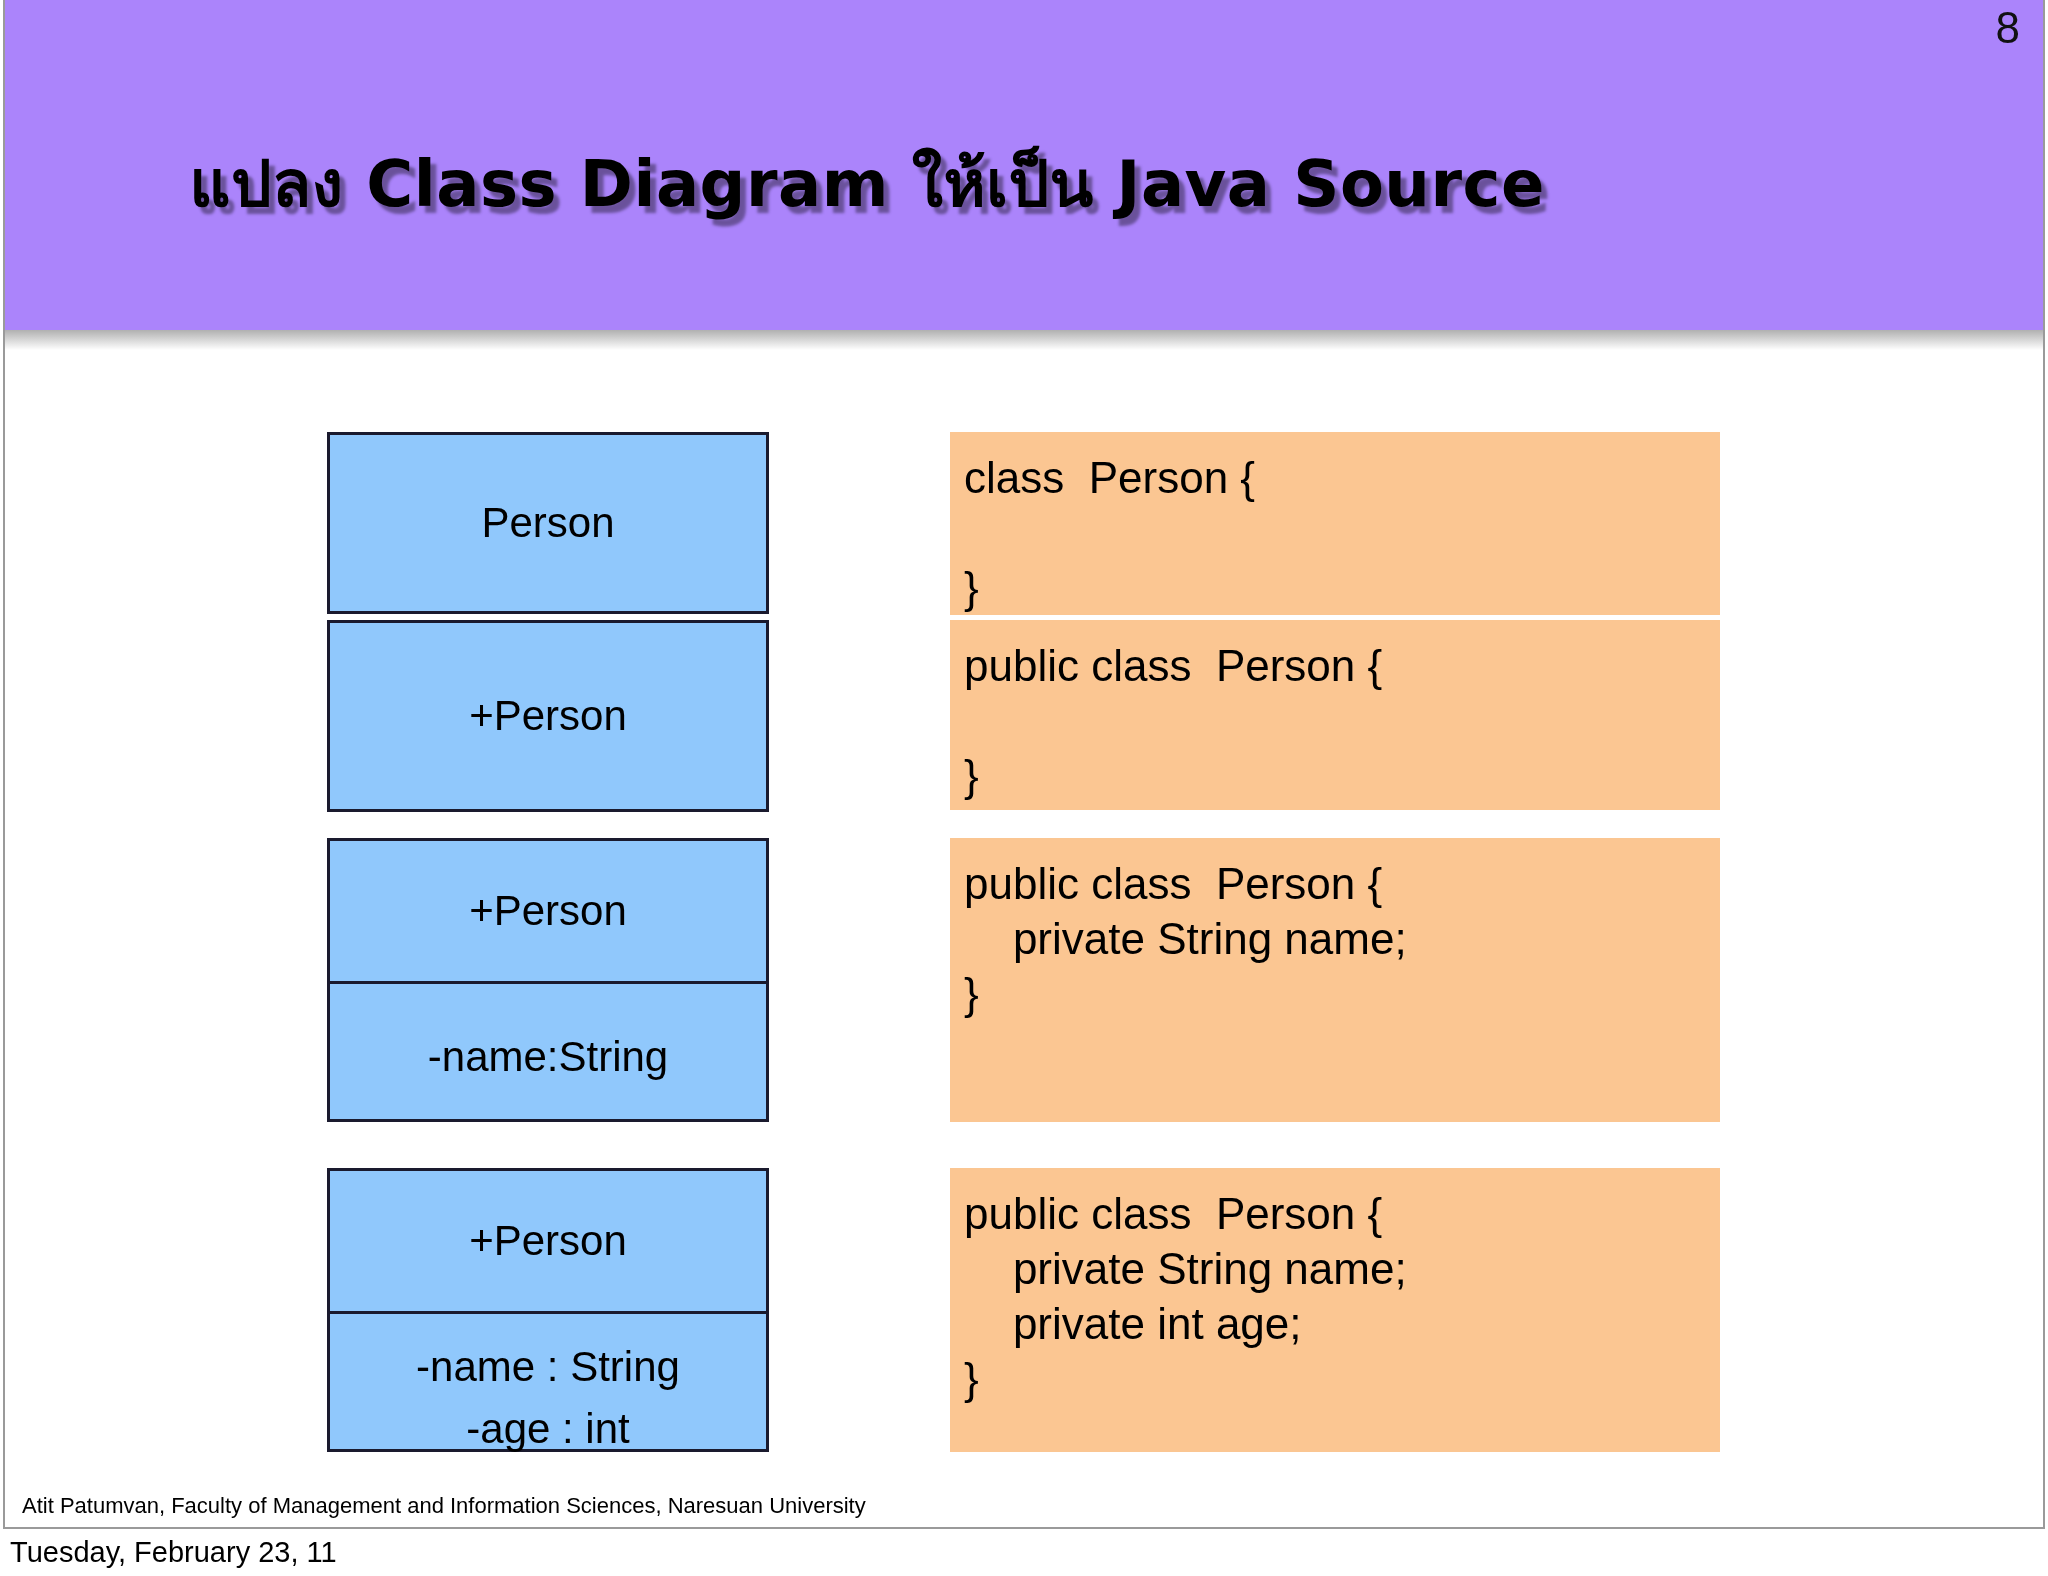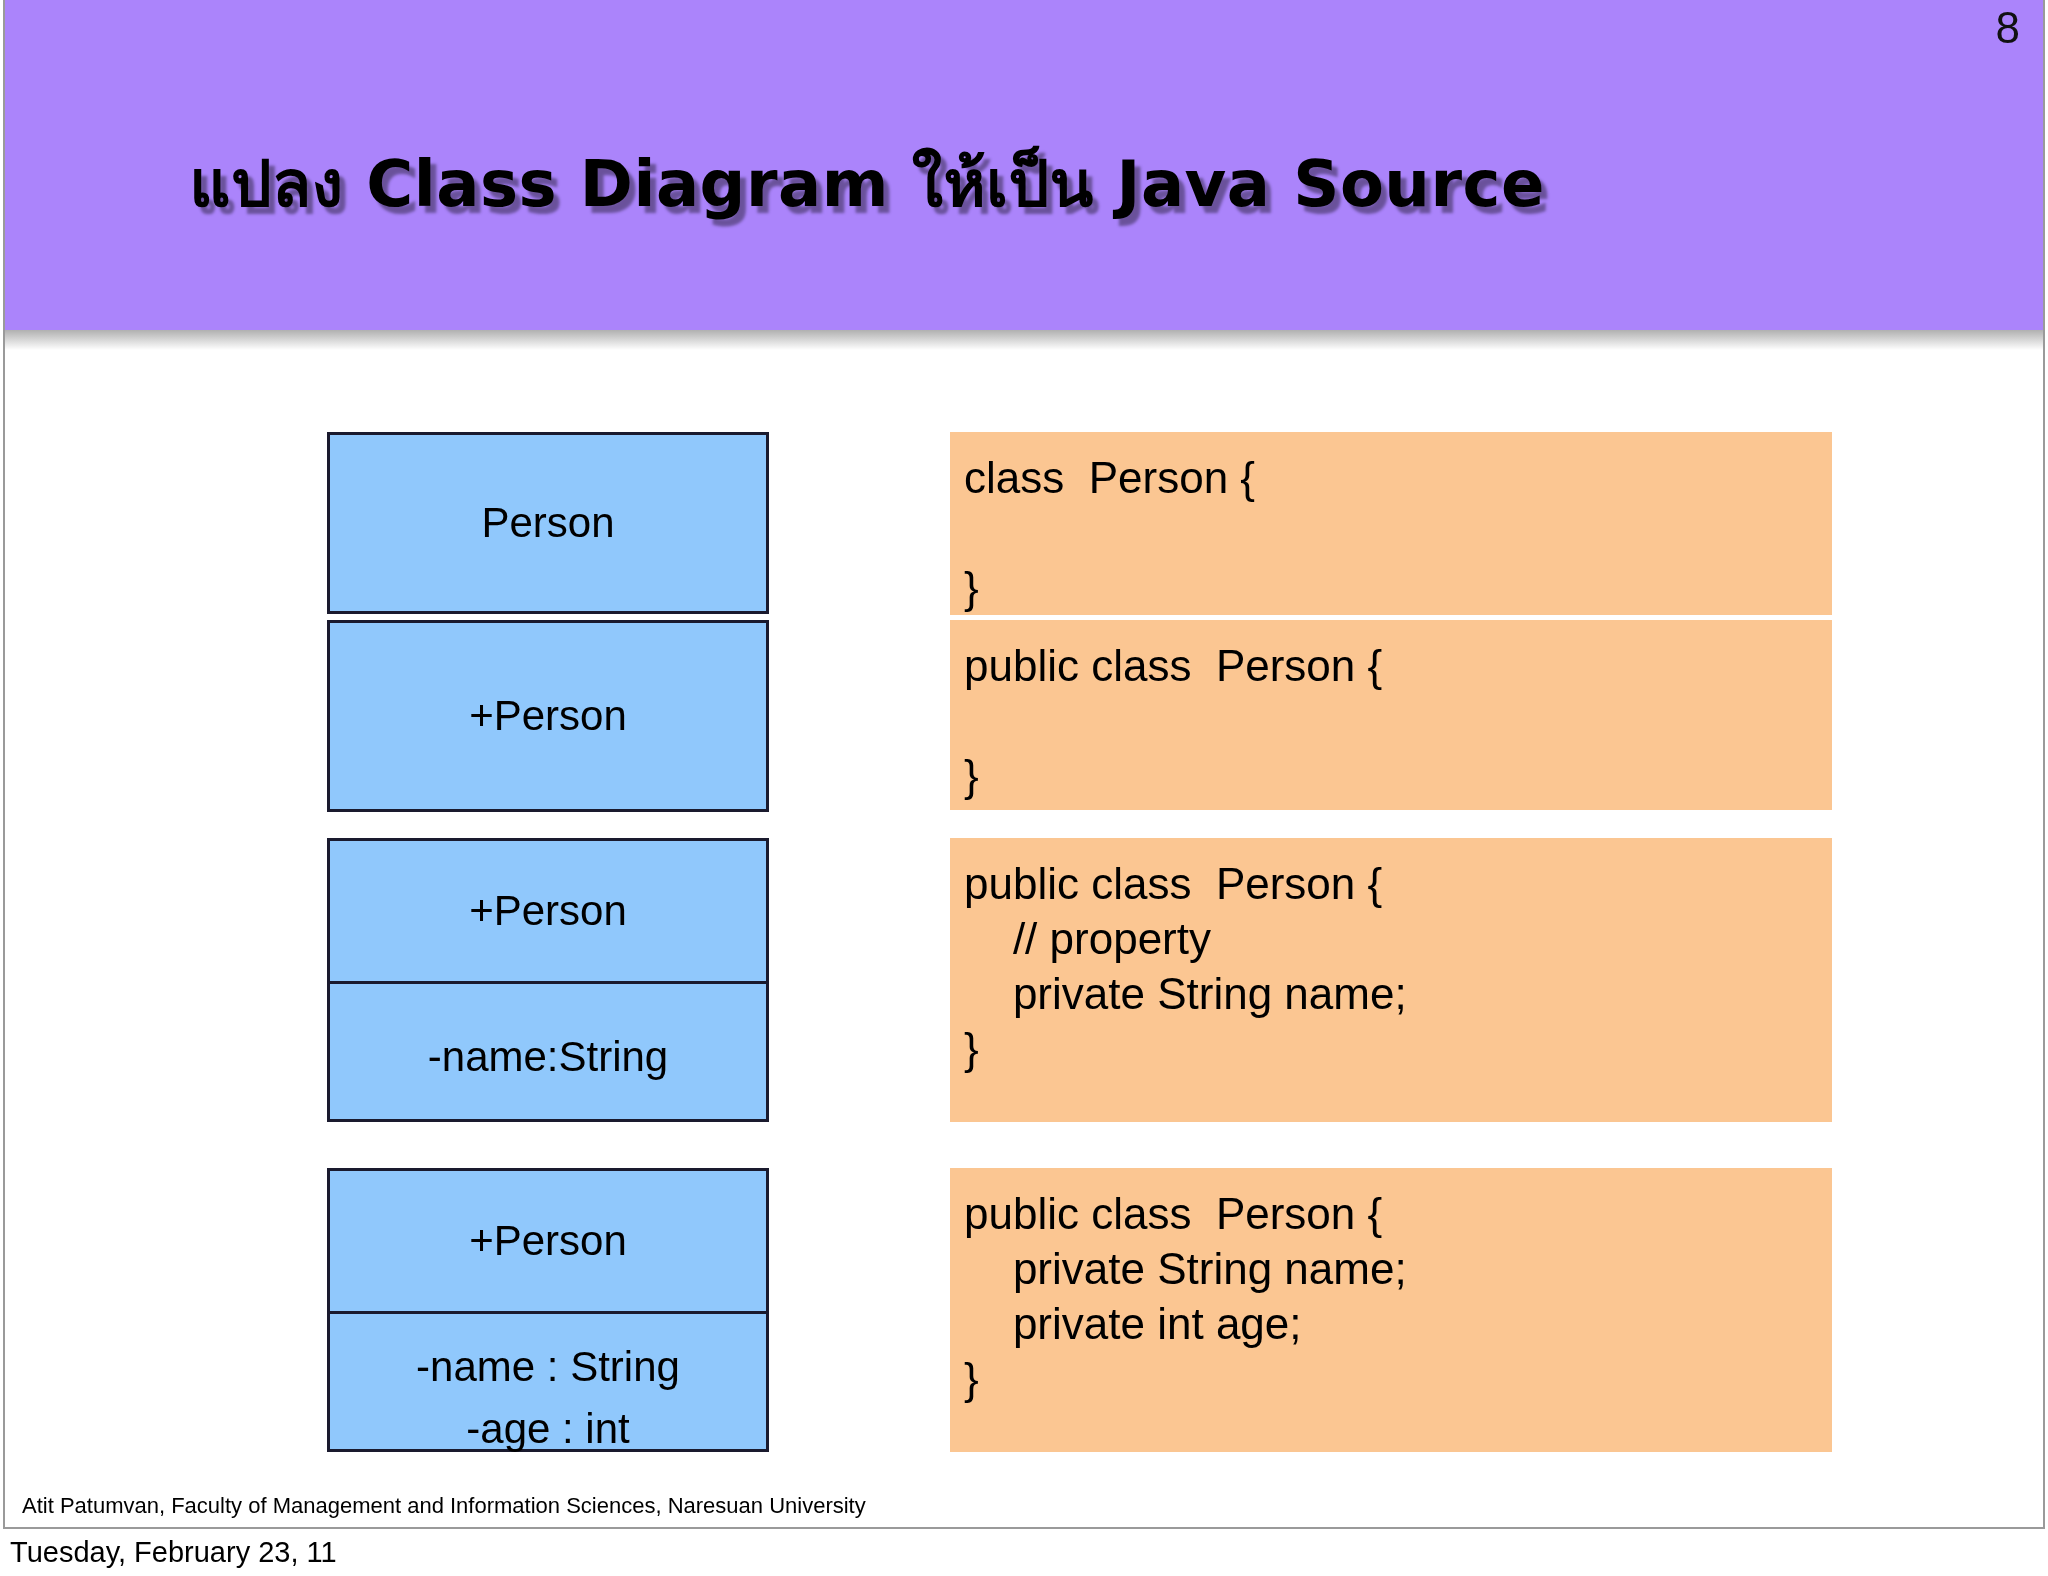--- a/index.html
+++ b/index.html
@@ -118,21 +118,21 @@
     border-top: 3px solid #1a1a2e;
   }
   .uml-lines {
     line-height: 1.22;
   }
 
   
   .code-box {
     position: absolute;
     left: 950px;
-    width: 882px;
+    width: 770px;
     background: #fbc692;
     box-sizing: border-box;
     padding: 18px 0 10px 14px;
   }
   .code-line {
     font-size: 44px;
     line-height: 55px;
     color: #000000;
     white-space: pre;
     font-family: "Liberation Sans", sans-serif;
@@ -203,21 +203,20 @@
       <div class="uml-box" style="top:838px; height:284px;">
         <div class="uml-compartment uml-lines" style="height:140px;">
           <span>+Person</span>
         </div>
         <div class="uml-compartment uml-lines" style="height:148px;">
           <span>-name:String</span>
         </div>
       </div>
       <div class="code-box" style="top:838px; height:284px;">
         <div class="code-line">public class  Person {</div>
-        <div class="code-line">    // property</div>
         <div class="code-line">    private String name;</div>
         <div class="code-line">}</div>
       </div>
     </div>
 
     <div class="row">
       <div class="uml-box" style="top:1168px; height:284px;">
         <div class="uml-compartment uml-lines" style="height:140px;">
           <span>+Person</span>
         </div>

